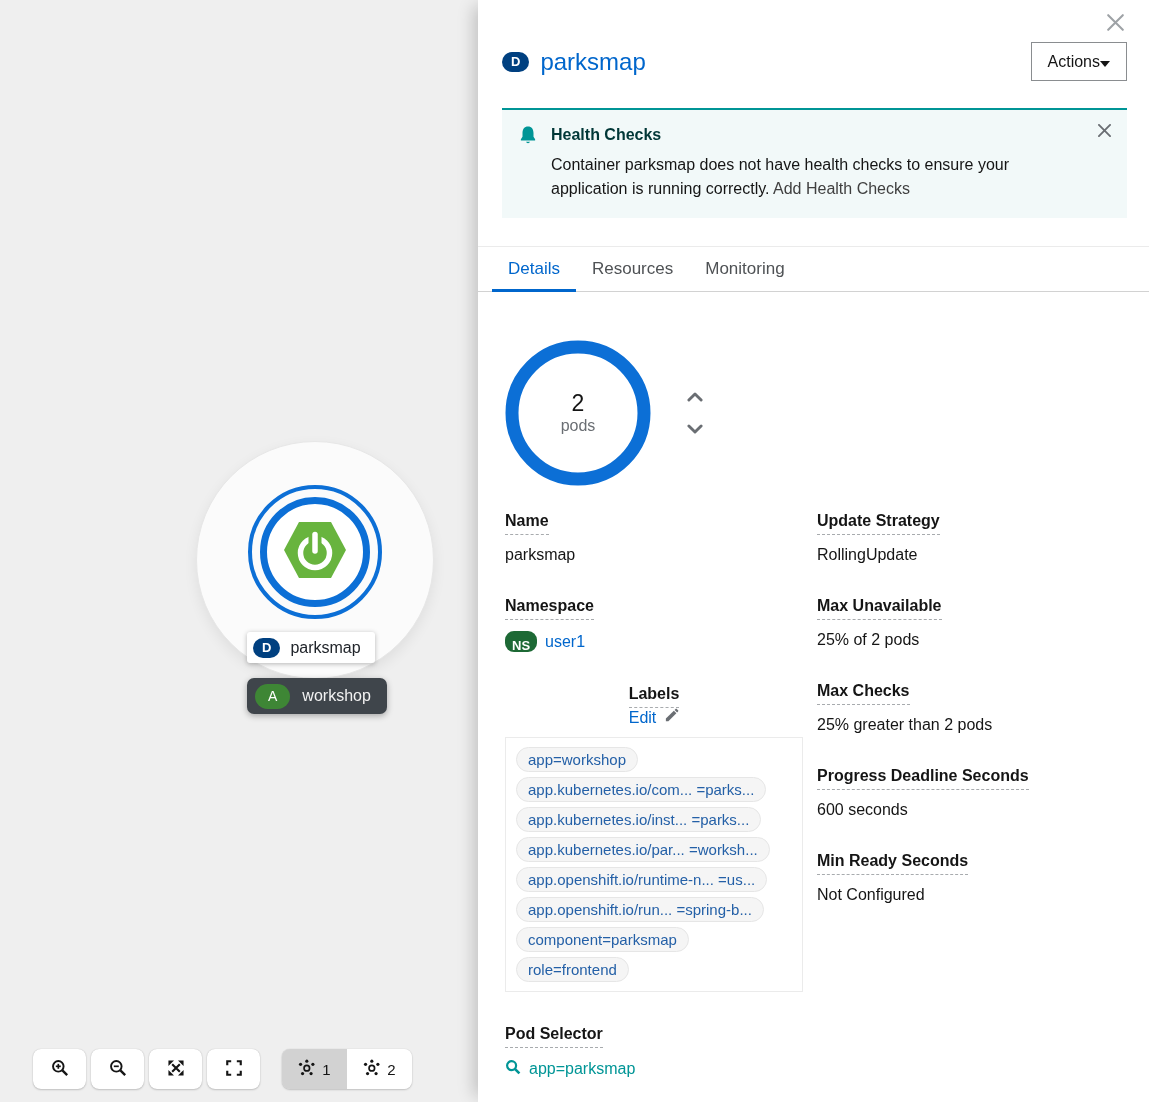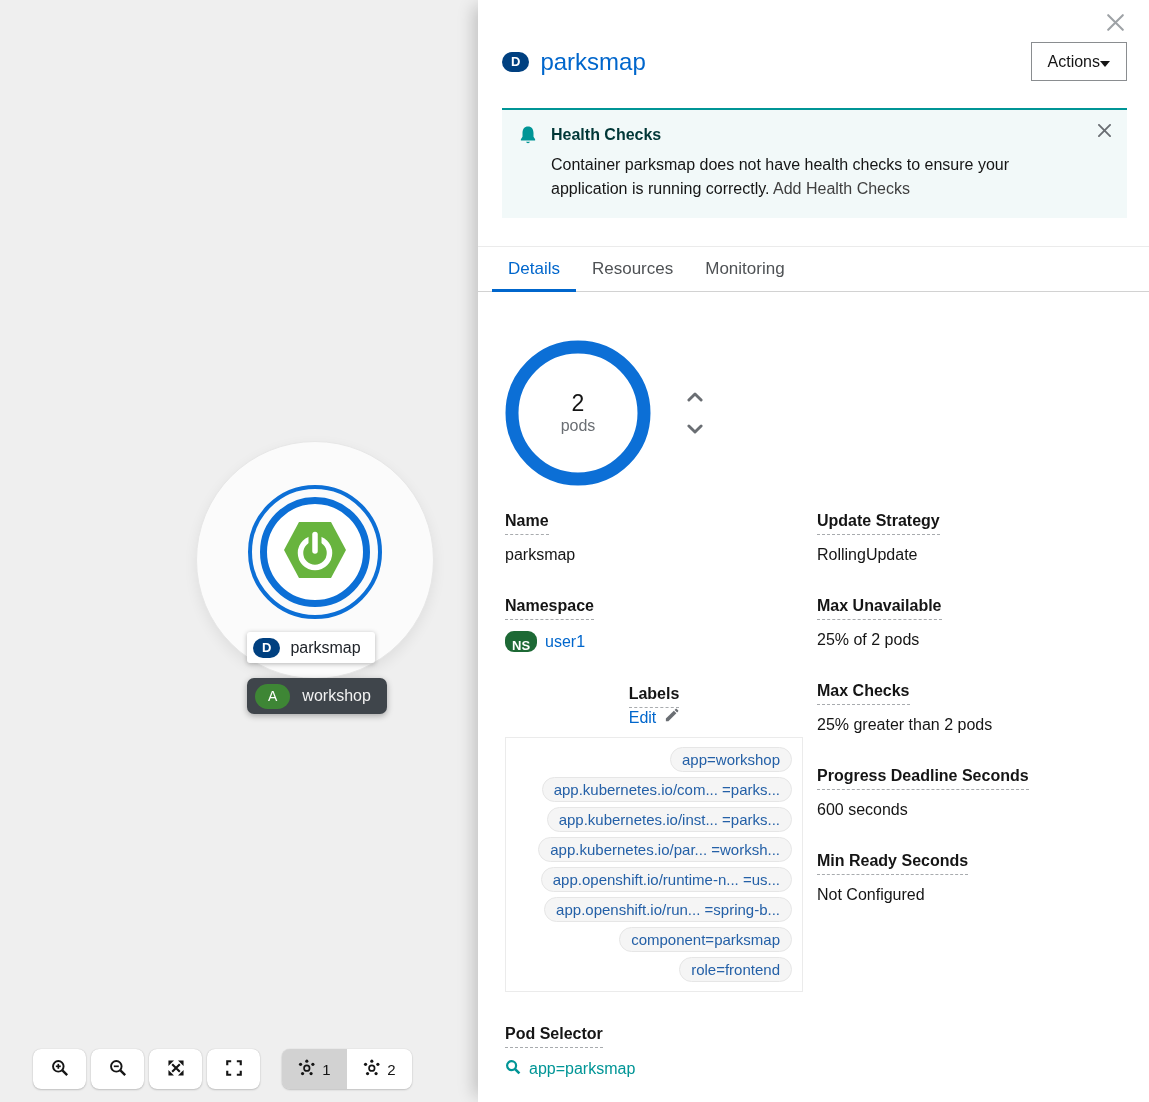--- a/index.html
+++ b/index.html
@@ -123,21 +123,21 @@
     background:#1d6935; color:#fff; font-weight:700; font-size:13px;
     border-radius:9px; padding:4px 7px; height:21px; line-height:21px; display:inline-block;
   }
   .blue-link { color:#0066cc; text-decoration:none; cursor:pointer; }
   .teal-link { color:#009596; text-decoration:none; cursor:pointer; display:flex; align-items:center; gap:8px; }
 
   .labels-head { display:flex; align-items:center; justify-content:space-between; width:298px;flex-direction:column; }
   .edit-link { display:flex; align-items:flex-end; gap:8px; font-size:16px; cursor:pointer; }
   .labels-box {
     width:298px; border:1px solid #ebebeb; margin-top:10px; padding:9px 10px;
-    display:flex; flex-direction:column; align-items:flex-end; gap:5px;
+    display:flex; flex-direction:column; align-items:flex-start; gap:5px;
   }
   .chip {
     background:#f5f5f5; border:1px solid #e6e6e6; border-radius:14px; padding:3px 11px;
     font-size:15px; color:#2460a7; white-space:nowrap; max-width:100%; overflow:hidden; cursor:pointer;
   }
 </style>
 </head>
 <body>
 
 <div class="canvas">

